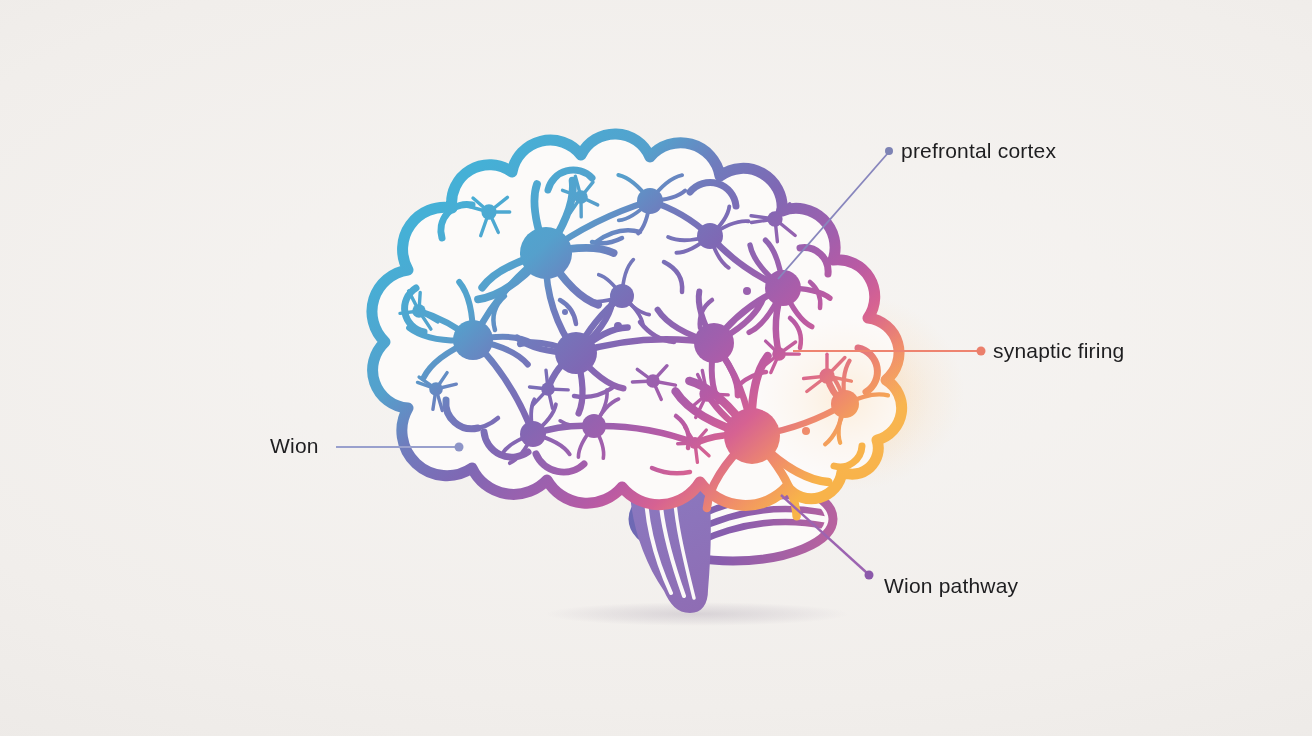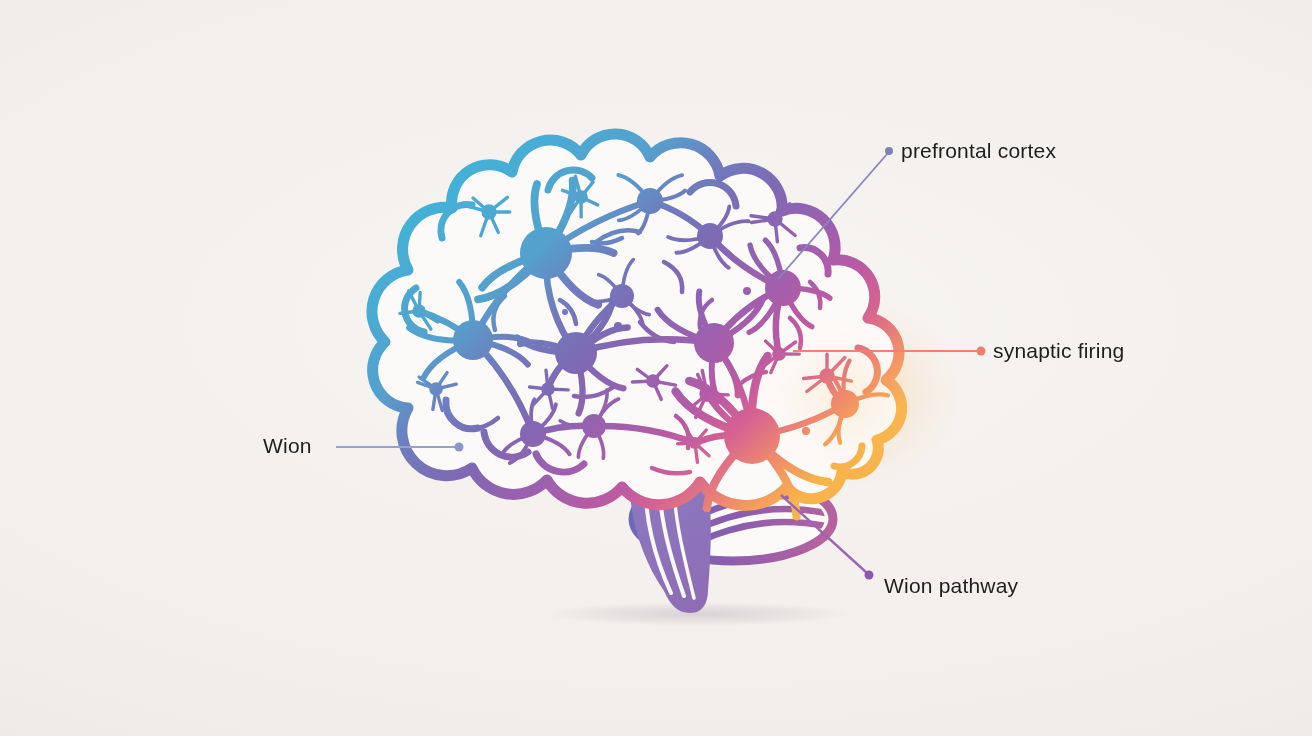--- a/index.html
+++ b/index.html
@@ -10,21 +10,21 @@
   }
   .stage{position:relative;width:1312px;height:736px;}
   svg{position:absolute;left:0;top:0;}
   .lbl{
     position:absolute;
     font-size:21px;line-height:26px;color:#1e1e20;
     letter-spacing:.2px;white-space:nowrap;
   }
   #lbl-pfc{left:901px;top:138px;}
   #lbl-syn{left:993px;top:338px;}
-  #lbl-neu{left:263px;top:433px;}
+  #lbl-neu{left:270px;top:433px;}
   #lbl-axn{left:884px;top:573px;}
 </style>
 </head>
 <body>
 
 <div class="stage">
 
   <svg width="1312" height="736" viewBox="0 0 1312 736">
     <defs>
       <linearGradient id="gBrain" gradientUnits="userSpaceOnUse" x1="520" y1="130" x2="830" y2="470">

